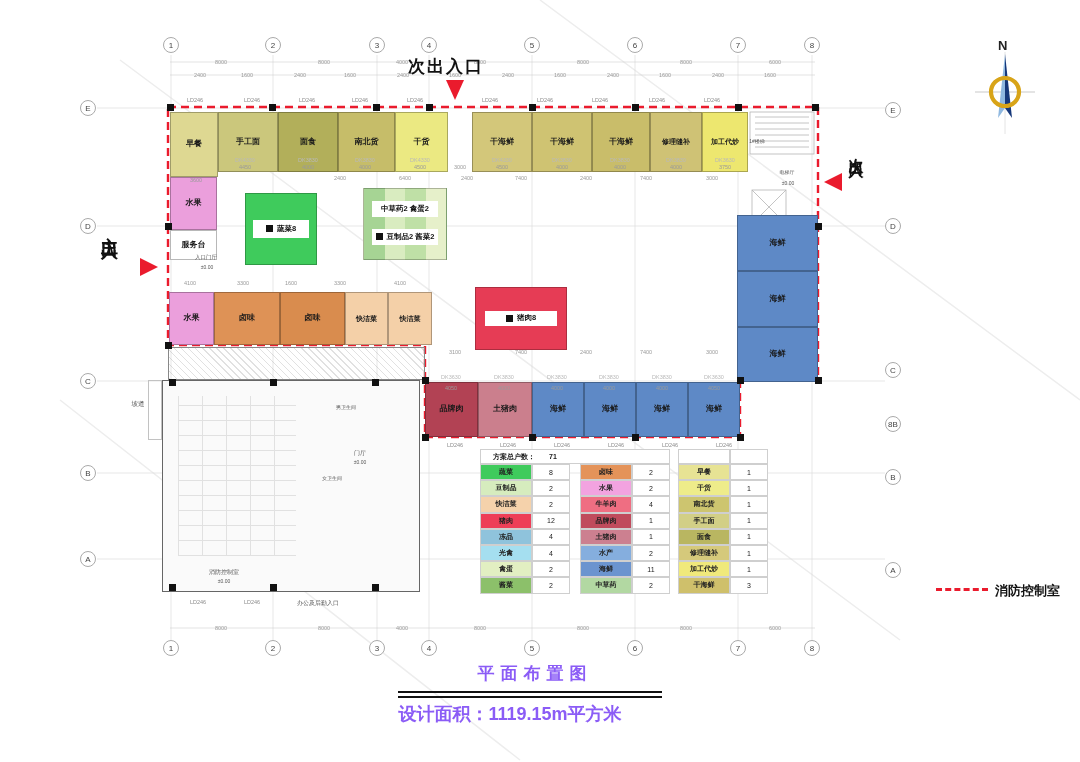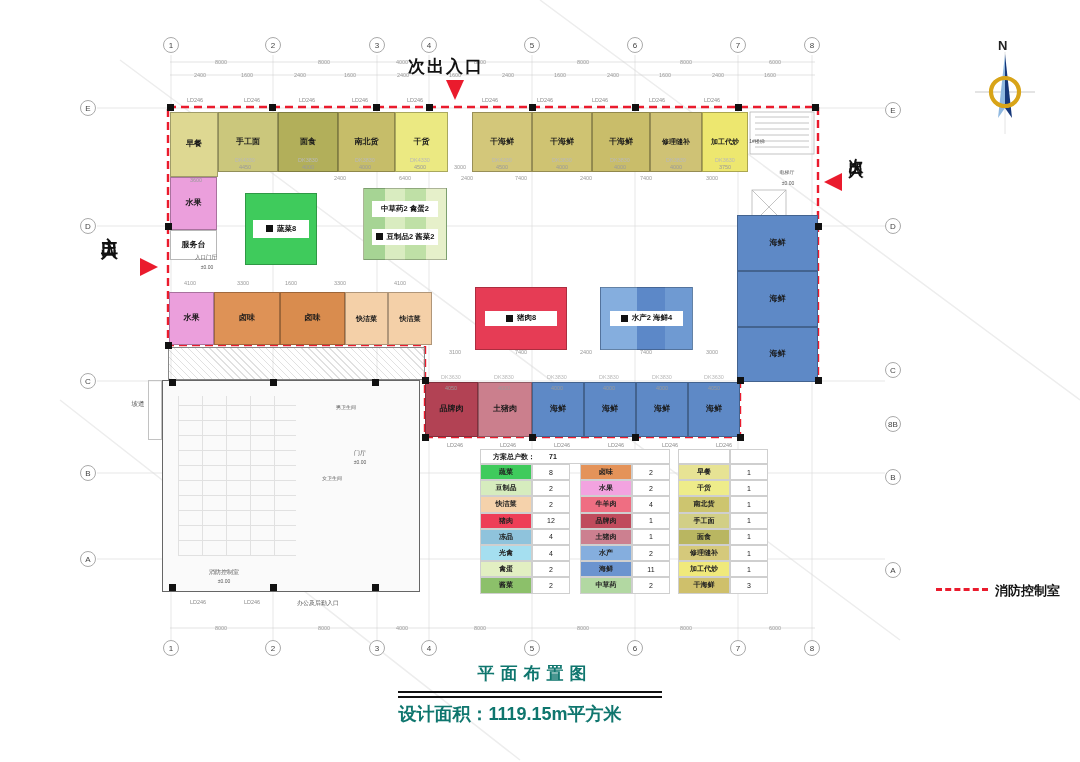--- a/index.html
+++ b/index.html
@@ -26,21 +26,21 @@
   .office{background:#fff;border:1.2px solid #666;box-sizing:border-box;}
   .deskgrid{background:
       repeating-linear-gradient(0deg,#dcdcdc 0 1px,transparent 1px 15px),
       repeating-linear-gradient(90deg,#dcdcdc 0 1px,transparent 1px 24px);opacity:.8;}
   .lightbox{border:1px solid #c2c2c2;box-sizing:border-box;}
   .tbl{position:absolute;font-size:7px;}
   .tcell{position:absolute;box-sizing:border-box;border:1px solid #cfcfcf;display:flex;align-items:center;justify-content:center;
          font-weight:bold;color:#222;}
   .tcount{font-weight:normal;background:#fff;}
   .legend-line{position:absolute;border-top:3px dashed #ea1b2d;}
-  .title{position:absolute;font-weight:bold;color:#0f766e;text-align:center;}
+  .title{position:absolute;font-weight:bold;color:#8b5cf6;text-align:center;}
   .rule{position:absolute;background:#111;}
 </style>
 </head>
 <body>
 
 <div class="canvas">
 
   <svg class="abs" width="1080" height="762" style="left:0;top:0;">
     <g stroke="#ededed" stroke-width="1.5">
       <line x1="120" y1="60" x2="900" y2="640"></line>
@@ -151,26 +151,20 @@
         </div>
         <div class="iband" style="top: 57%; height: 23%; font-size: 7.5px;">
           <span style="width: 7px; height: 7px; background: rgb(17, 17, 17); margin-right: 4px; display: inline-block;"></span>
           <span>豆制品2  酱菜2</span>
         </div>
       </div>
       <div class="island" style="left: 475px; top: 287px; width: 92px; height: 63px; background: rgb(230, 60, 85);">
         <div class="iband" style="top: 37%; height: 26%; font-size: 7.5px;">
           <span style="width: 7px; height: 7px; background: rgb(17, 17, 17); margin-right: 4px; display: inline-block;"></span>
           <span>猪肉8</span>
-        </div>
-      </div>
-      <div class="island" style="left: 600px; top: 287px; width: 93px; height: 63px; background: linear-gradient(90deg, rgb(133, 174, 222) 0px, rgb(133, 174, 222) 40%, rgb(92, 136, 200) 0px, rgb(92, 136, 200) 70%, rgb(111, 154, 210) 0px, rgb(111, 154, 210) 100%);">
-        <div class="iband" style="top: 37%; height: 26%; font-size: 7.5px;">
-          <span style="width: 7px; height: 7px; background: rgb(17, 17, 17); margin-right: 4px; display: inline-block;"></span>
-          <span>水产2  海鲜4</span>
         </div>
       </div>
       <div class="col" style="left: 167px; top: 104px;"></div>
       <div class="col" style="left: 269px; top: 104px;"></div>
       <div class="col" style="left: 373px; top: 104px;"></div>
       <div class="col" style="left: 426px; top: 104px;"></div>
       <div class="col" style="left: 529px; top: 104px;"></div>
       <div class="col" style="left: 632px; top: 104px;"></div>
       <div class="col" style="left: 735px; top: 104px;"></div>
       <div class="col" style="left: 812px; top: 104px;"></div>

